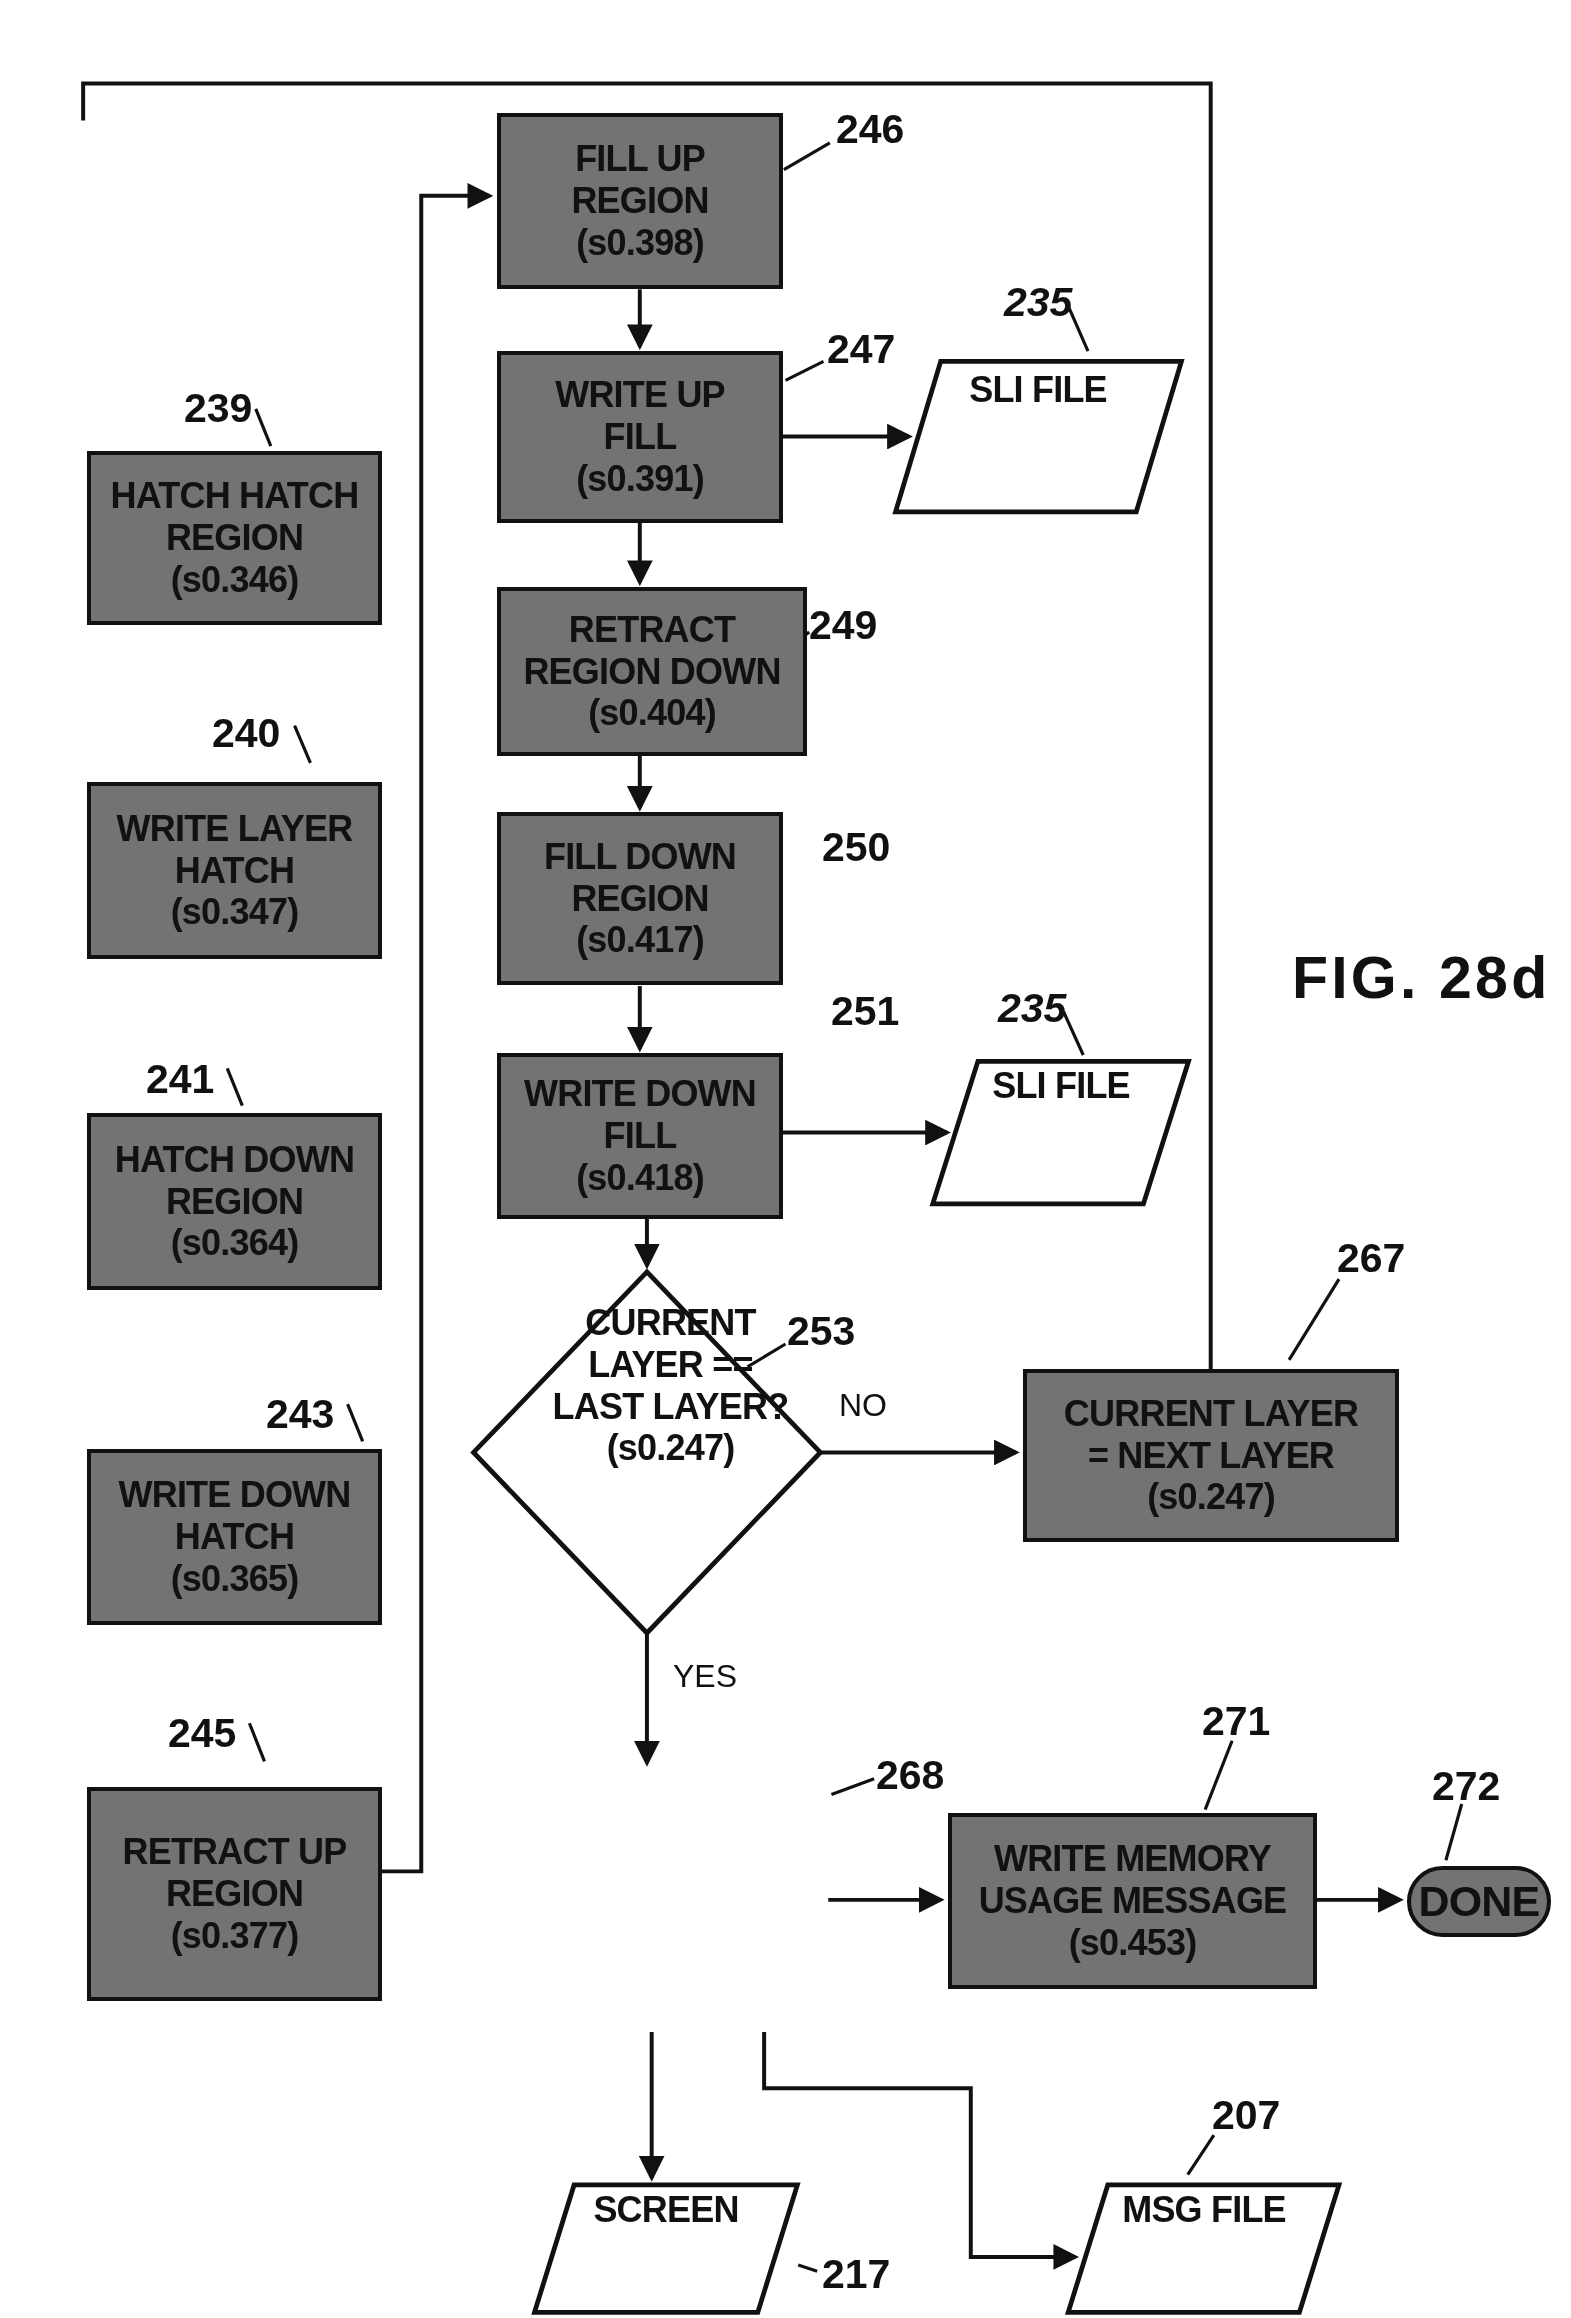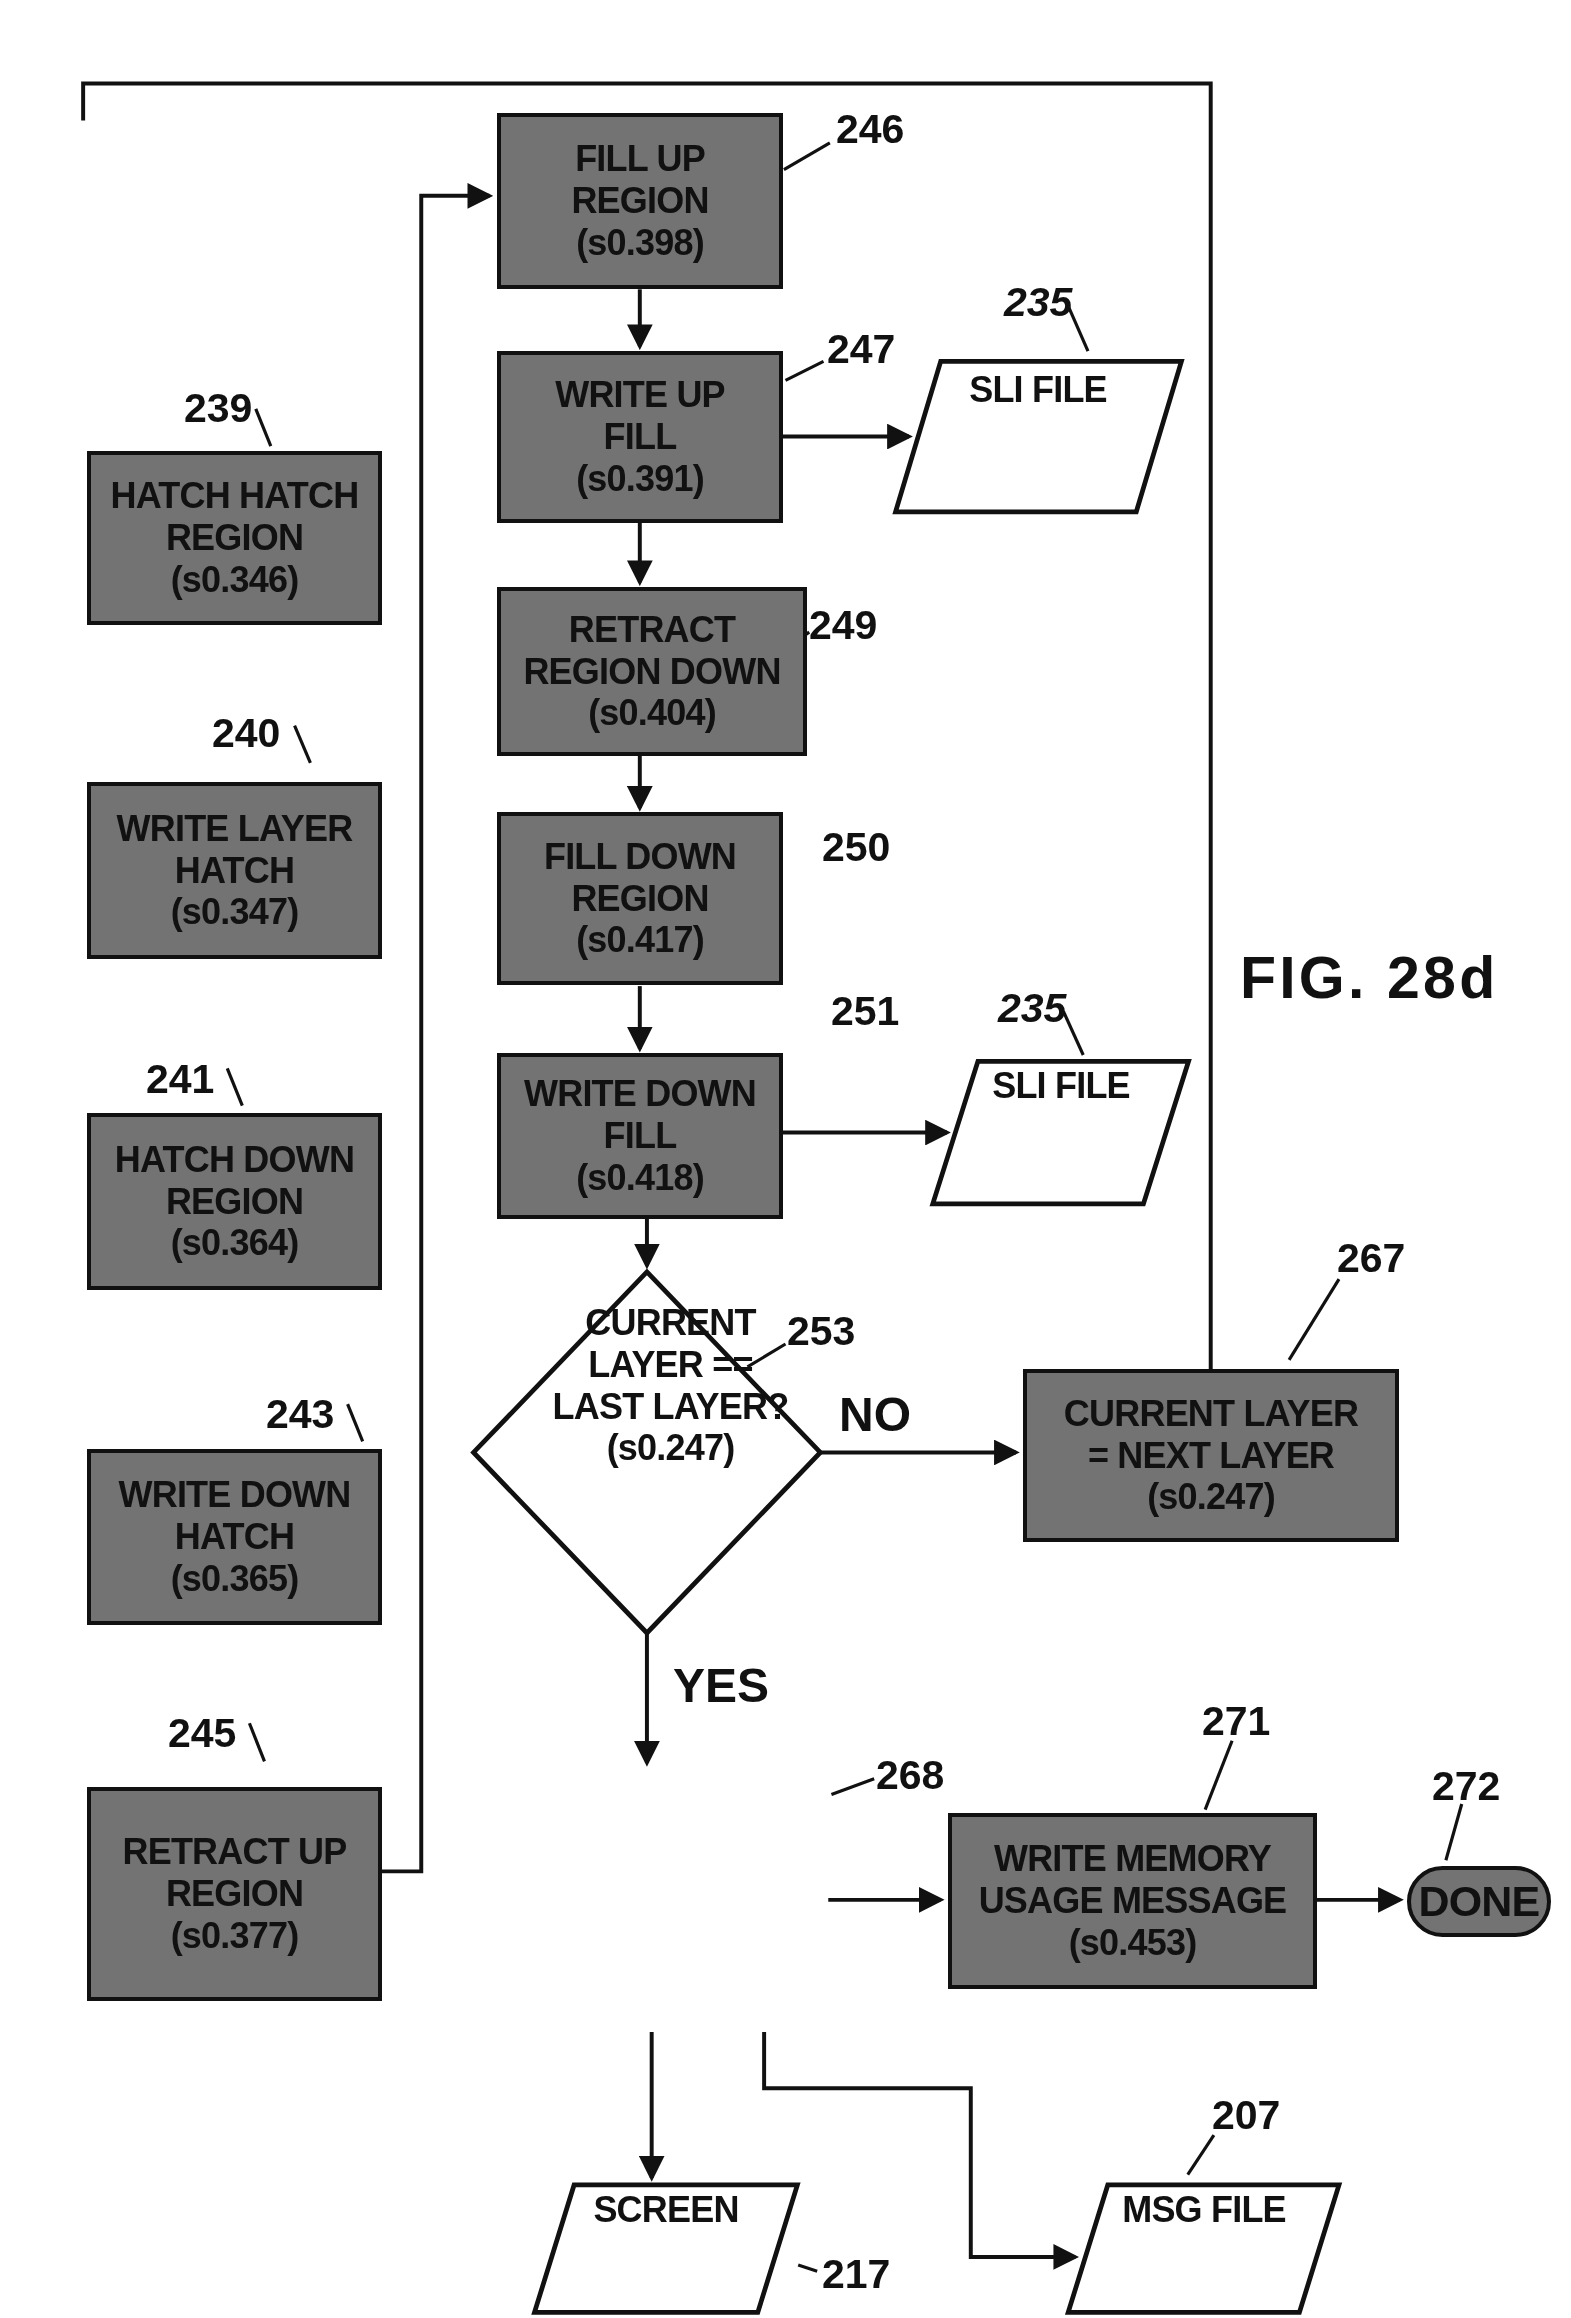--- a/index.html
+++ b/index.html
@@ -21,21 +21,21 @@
   .node-text {
     white-space:pre-line; text-align:center; font-weight:bold;
     font-size:36px; line-height:1.16; letter-spacing:-0.8px;
   }
   .overlay-text {
     position:absolute; display:flex; align-items:flex-start; justify-content:center;
     background:transparent;
   }
   .ref { position:absolute; font-weight:bold; font-size:41px; letter-spacing:0; }
   .ref.italic { font-style:italic; }
-  .edge-label { position:absolute; font-weight:bold; font-size:48px; }
+  .edge-label { position:absolute; font-weight:normal; font-size:32px; }
   .fig-label { position:absolute; font-weight:bold; font-size:59px; letter-spacing:3.2px; }
 </style>
 </head>
 <body>
 
 <div class="page">
 
   <svg class="wires" viewBox="0 0 1984 2928" xmlns="http://www.w3.org/2000/svg">
     <defs>
       <marker id="arrow" viewBox="0 0 10 10" refX="8.5" refY="5" markerWidth="6.5" markerHeight="6.5" orient="auto-start-reverse">
@@ -185,16 +185,16 @@
   <span class="ref" style="left:1337px;top:1235px">267</span>
   <span class="ref" style="left:876px;top:1752px">268</span>
   <span class="ref" style="left:1202px;top:1698px">271</span>
   <span class="ref" style="left:1432px;top:1763px">272</span>
   <span class="ref" style="left:822px;top:2251px">217</span>
   <span class="ref" style="left:1212px;top:2092px">207</span>
 
   <span class="edge-label" style="left:839px;top:1387px">NO</span>
   <span class="edge-label" style="left:673px;top:1658px">YES</span>
 
-  <span class="fig-label" style="left:1240px;top:944px">FIG. 28d</span>
+  <span class="fig-label" style="left:1292px;top:944px">FIG. 28d</span>
 
 </div>
 
 
 </body></html>

